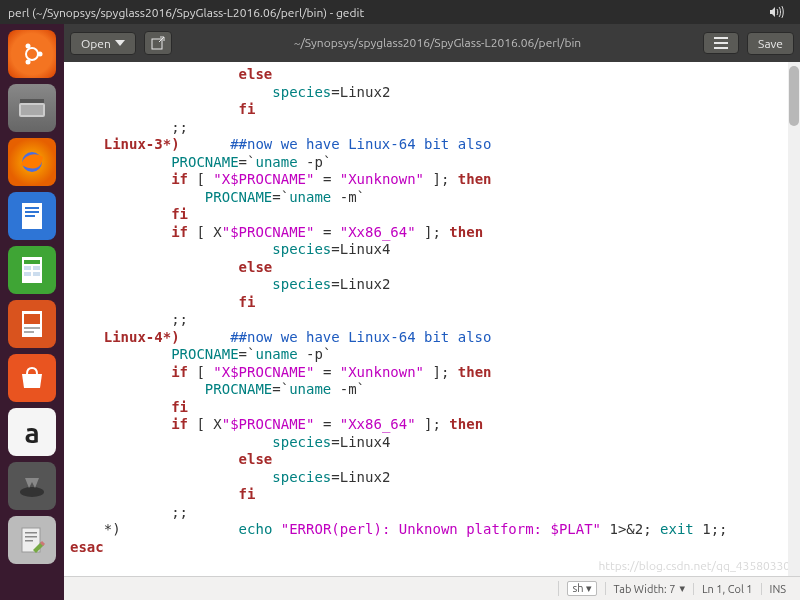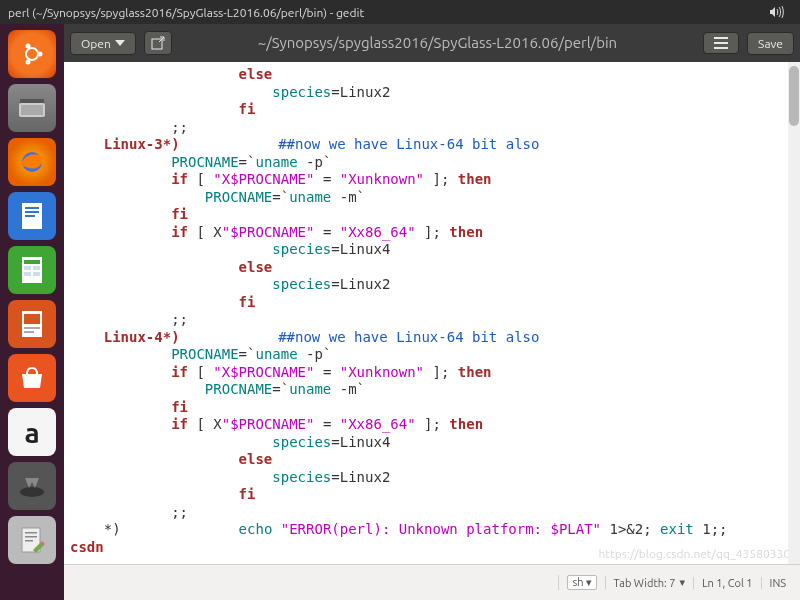--- a/index.html
+++ b/index.html
@@ -19,33 +19,33 @@
 .dock .store{background:#e95420;} 
 .dock .amazon{background:#f5f5f5;color:#222;font-weight:bold;} 
 .dock .settings{background:#555;} 
 .dock .gedit{background:#bbb;} 
 .window { position: absolute; top: 24px; left: 64px; right: 0; bottom: 0; background: #ffffff; display: flex; flex-direction: column; }
 .toolbar { height: 38px; background: #3b3b3b; display: flex; align-items: center; padding: 0 6px; gap: 8px; color: #e8e8e8; }
 .btn { background: #5a5a56; border:1px solid #2a2a2a; color:#e8e8e8; padding:4px 10px; border-radius:4px; display:flex; align-items:center; gap:4px; font-size:12px; }
 .btn.icon-only{padding:4px 6px;}
 .tbar-center{flex:1; text-align:center; line-height:1.1;} 
 .tbar-center .t1{font-weight:bold; font-size:13px;} 
-.tbar-center .t2{font-size:15px; color:#bdbdbd;}
+.tbar-center .t2{font-size:12px; color:#bdbdbd;}
 .editor { flex: 1; overflow: auto; background: #fff; position:relative;}
 pre.code { font-family: "DejaVu Sans Mono","Ubuntu Mono",monospace; font-size: 14px; line-height: 1.25; padding: 4px 6px 4px 6px; white-space: pre; color:#333; }
 .kw{color:#a52a2a; font-weight:bold;} 
 .cmd{color:#008080;} 
 .str{color:#c000c0;} 
-.cmt{color:#1e5bbf;margin-left:48px;} 
+.cmt{color:#1e5bbf;} 
 .case{color:#a52a2a; font-weight:bold;}
 .func{color:#008080;}
 .num{color:#333;}
 .hl{border-bottom:1px solid #cc5555;}
 .watermark{position:absolute; right:10px; bottom:4px; color:#d8d8d8; font-size:12px;}
-.statusbar { height: 36px; background:#f2f1f0; border-top:1px solid #d0d0d0; display:flex; align-items:center; font-size:11px; color:#555; padding:0 6px;}
+.statusbar { height: 24px; background:#f2f1f0; border-top:1px solid #d0d0d0; display:flex; align-items:center; font-size:11px; color:#555; padding:0 6px;}
 .statusbar .sp{flex:1;}
 .statusbar .cell{padding:0 8px; border-left:1px solid #d0d0d0; display:flex; align-items:center; gap:4px;}
 .statusbar .cell:first-of-type{border-left:none;}
 .sel{border:1px solid #bbb; background:#fff; padding:0px 4px; border-radius:2px;}
 .scrollbar-v{position:absolute; right:0; top:0; bottom:0; width:12px; background:#f0f0f0;}
 .scrollbar-v .thumb{position:absolute; left:1px; right:1px; top:4px; height:60px; background:#b8b8b8; border-radius:6px;}
 svg{display:block;}
 </style>
 </head>
 <body>
@@ -198,21 +198,21 @@
             <span class="kw">if</span><span> [ </span><span class="str">"X$PROCNAME"</span><span> = </span><span class="str">"Xunknown"</span><span> ]; </span><span class="kw">then</span>
                 <span class="cmd">PROCNAME</span><span>=`</span><span class="cmd">uname</span><span> -m</span><span>`</span>
             <span class="kw">fi</span>
             <span class="kw">if</span><span> [ </span><span>X</span><span class="str">"$PROCNAME"</span><span> = </span><span class="str">"Xx86_64"</span><span> ]; </span><span class="kw">then</span>
                         <span class="cmd">species</span><span>=Linux4</span>
                     <span class="kw">else</span>
                         <span class="cmd">species</span><span>=Linux2</span>
                     <span class="kw">fi</span>
             <span>;;</span>
     <span>*)</span>              <span class="cmd">echo</span> <span class="str">"ERROR(perl): Unknown platform: $PLAT"</span><span> 1&gt;&amp;</span><span class="num">2</span><span>; </span><span class="cmd">exit</span><span> 1</span><span>;;</span>
-<span class="kw">csdn</span>
+<span class="kw">esac</span>
 
 <span class="func hl">corresponding_32bit_platform_species</span><span> () </span><span class="kw">{</span>
 </pre>
     <div class="watermark">https://blog.csdn.net/qq_43580330</div>
     <div class="scrollbar-v">
         <div class="thumb"></div>
       </div>
   </div>
 
   <div class="statusbar">

